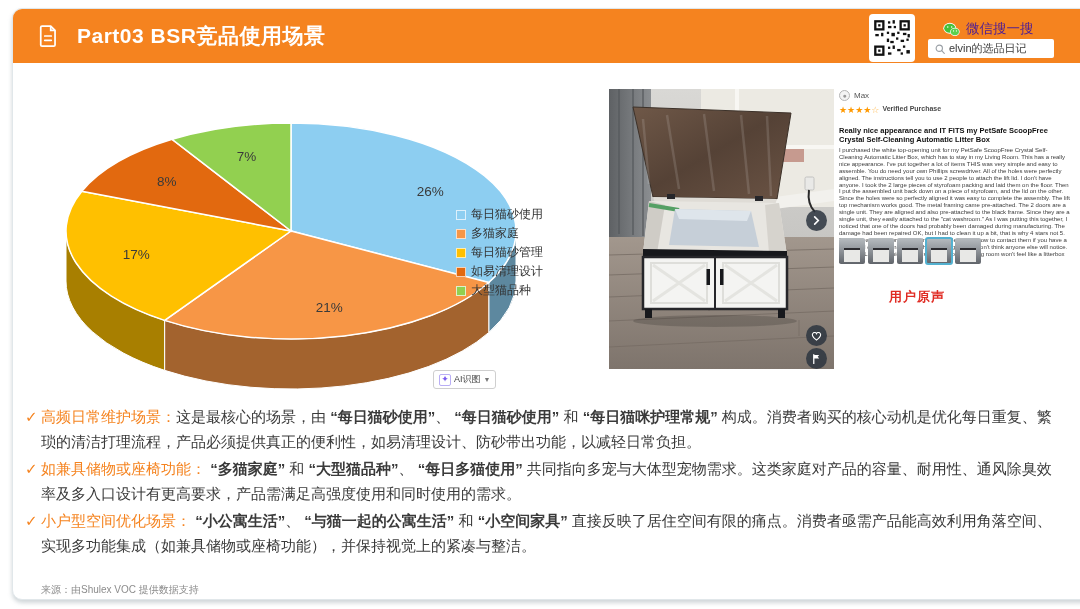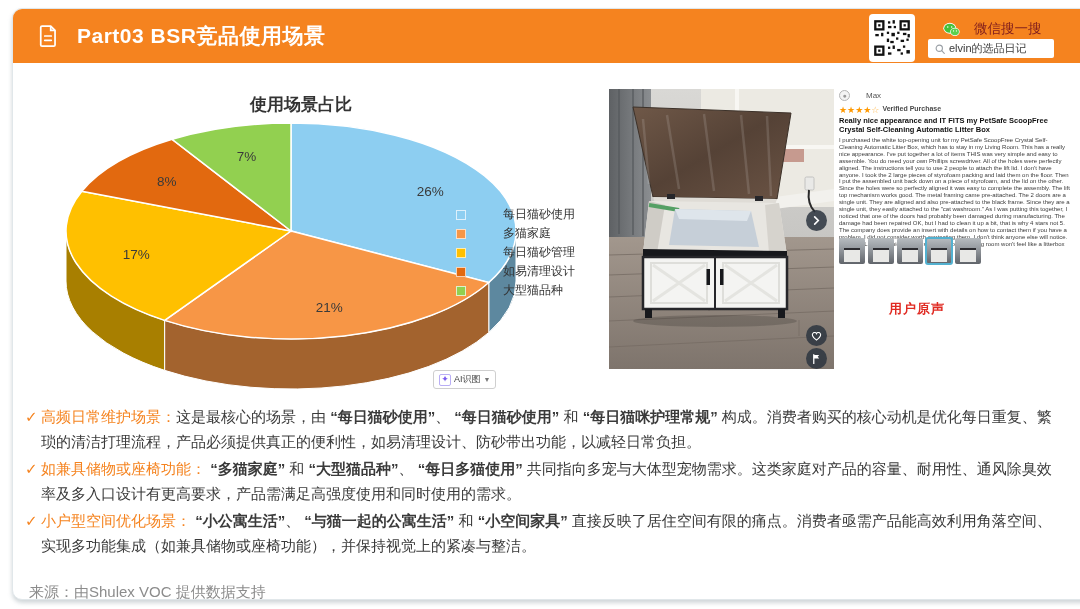--- a/index.html
+++ b/index.html
@@ -3,58 +3,58 @@
 <meta charset="utf-8">
 <style>
   html,body{margin:0;padding:0;background:#fff;}
   body{width:1080px;height:609px;position:relative;font-family:"Liberation Sans","DejaVu Sans",sans-serif;overflow:hidden;}
   .slide{position:absolute;left:12px;top:8px;width:1056px;height:590px;background:#fff;border:1px solid #e1e7ea;border-radius:10px;box-shadow:0 3px 4px rgba(150,165,170,.45);padding-left:23px;}
   
   .hdr{position:absolute;left:0;top:0;width:100%;height:54px;background:#f5831f;border-radius:9px 9px 0 0;}
   .hdr-icon{position:absolute;left:22px;top:14px;width:26px;height:26px;}
   .hdr-title{position:absolute;left:64px;top:0;height:54px;line-height:54px;color:#fff;font-size:21px;font-weight:700;letter-spacing:.5px;}
   .qr{position:absolute;left:856px;top:5px;width:46px;height:48px;background:#fff;border-radius:4px;display:flex;align-items:center;justify-content:center;}
-  .wx-row{position:absolute;left:930px;top:11px;display:flex;align-items:center;gap:14px;color:#7f1d1d;font-size:13.5px;font-weight:500;}
+  .wx-row{position:absolute;left:930px;top:11px;display:flex;align-items:center;gap:6px;color:#4c1d95;font-size:13.5px;font-weight:500;}
   .srch{position:absolute;left:915px;top:30px;width:126px;height:19px;background:#fff;border-radius:2px;display:flex;align-items:center;gap:4px;padding:0 7px;box-sizing:border-box;}
   .srch span{font-size:11px;color:#3a3a3a;white-space:nowrap;}
   
   .chart-title{position:absolute;left:8px;top:84px;width:560px;text-align:center;font-size:17px;font-weight:700;color:#333;}
   .pie-wrap{position:absolute;left:8px;top:70px;width:560px;height:322px;}
   .legend{position:absolute;left:443px;top:196px;z-index:3;}
-  .lg-item{display:flex;align-items:center;height:19px;font-size:12px;color:#333;gap:32px;}
+  .lg-item{display:flex;align-items:center;height:19px;font-size:12px;color:#333;}
   .lg-item .sw{width:10px;height:10px;margin-right:5px;border:1px solid rgba(255,255,255,.7);box-sizing:border-box;flex:0 0 auto;}
   .ai-btn{position:absolute;left:420px;top:361px;height:17px;background:#fff;border:1px solid #cfcfcf;border-radius:3px;display:flex;align-items:center;gap:3px;padding:0 5px;font-size:9px;color:#444;z-index:4;cursor:pointer;}
   .ai-btn .spark{color:#7b5cf0;font-size:9px;border:1px solid #b9aef5;border-radius:2px;width:10px;height:10px;line-height:9px;text-align:center;}
   .ai-btn .caret{color:#777;font-size:7px;}
   
   .photo{position:absolute;left:596px;top:80px;width:225px;height:280px;}
   .float-btn{position:absolute;width:21px;height:21px;border-radius:50%;background:rgba(45,53,64,.85);display:flex;align-items:center;justify-content:center;z-index:5;cursor:pointer;}
   
   .review{position:absolute;left:826px;top:80px;width:232px;height:300px;}
-  .rev-user{display:flex;align-items:center;gap:16px;height:12px;}
+  .rev-user{display:flex;align-items:center;gap:4px;height:12px;}
   .avatar{width:11px;height:11px;border-radius:50%;border:1px solid #b5b5b5;box-sizing:border-box;background:#f4f4f4;display:flex;align-items:center;justify-content:center;font-size:7px;color:#9a9a9a;}
   .rev-name{font-size:8px;color:#555;}
   .rev-stars{margin-top:2px;height:10px;display:flex;align-items:center;gap:3px;}
   .star{font-size:9px;line-height:10px;color:#ff9900;}
   .star.empty{color:#ffb84d;}
   .rev-verified{font-size:7px;font-weight:700;color:#4a4a4a;}
-  .rev-title{margin-top:3px;font-size:7.5px;line-height:9px;font-weight:700;color:#101010;}
+  .rev-title{margin-top:13px;font-size:7.5px;line-height:9px;font-weight:700;color:#101010;}
   .rev-body{margin-top:3px;font-size:6px;line-height:6.9px;color:#3c3c3c;text-align:left;}
   .thumbs{position:absolute;left:0;top:149px;display:flex;gap:3px;}
   .thumb{width:26px;height:26px;border-radius:2px;background:linear-gradient(180deg,#b7bcc0 0%,#989da2 38%,#60646a 100%);position:relative;overflow:hidden;cursor:pointer;}
   .thumb i{position:absolute;left:5px;top:10px;width:16px;height:12px;background:#e8e8e6;border-top:2px solid #2c2c30;}
   .thumb.sel{outline:2px solid #53b1d0;outline-offset:-1px;}
-  .rev-caption{position:absolute;left:50px;top:199px;font-size:13px;font-weight:700;color:#e02a22;letter-spacing:1px;margin-top:12px;}
+  .rev-caption{position:absolute;left:50px;top:199px;font-size:13px;font-weight:700;color:#e02a22;letter-spacing:1px;}
   
   .bullets{position:absolute;left:12px;top:396px;width:1040px;}
   .bullet{position:relative;padding-left:16px;font-size:15px;line-height:24.5px;color:#3a3a3a;margin-bottom:3px;}
   .chk{position:absolute;left:0;top:0;color:#f5831f;font-weight:700;}
   .bhead{color:#f5831f;font-weight:400;}
   .bseg{font-weight:700;}
-  .footer{position:absolute;left:16px;top:574px;font-size:15px;color:#8c8c8c;}
+  .footer{position:absolute;left:28px;top:574px;font-size:10px;color:#8c8c8c;}
 </style>
 </head>
 <body>
 
 <div class="slide">
 
   <div class="hdr">
     <svg class="hdr-icon" viewBox="0 0 24 24">
       <path d="M6.5 2.8h8l4 4v13.4a1.2 1.2 0 0 1-1.2 1.2H6.5a1.2 1.2 0 0 1-1.2-1.2V4a1.2 1.2 0 0 1 1.2-1.2z" fill="none" stroke="#fff" stroke-width="1.6"></path>
       <path d="M14.5 2.8v4h4" fill="none" stroke="#fff" stroke-width="1.6"></path>
@@ -121,21 +121,20 @@
 
     <div class="srch">
       <svg width="10" height="10" viewBox="0 0 14 14">
         <circle cx="6" cy="6" r="4.4" fill="none" stroke="#9aa0a6" stroke-width="1.6"></circle>
         <path d="M9.4 9.4 L13 13" stroke="#9aa0a6" stroke-width="1.6" stroke-linecap="round"></path>
       </svg>
       <span>elvin的选品日记</span>
     </div>
   </div>
 
-  <div class="chart-title">使用场景占比</div>
   <div class="pie-wrap">
     <svg id="pie" width="560" height="322" viewBox="0 0 560 322">
         <path d="M495 152 A225 108 0 0 1 467.7694179350476 203.50169015427863 L467.7694179350476 253.50169015427863 A225 108 0 0 0 495 202 Z" fill="rgb(93,136,159)" stroke="#fff" stroke-width="1"></path>
         <path d="M467.7694179350476 203.50169015427863 A225 108 0 0 1 143.6052536278266 241.3488355146502 L143.6052536278266 291.3488355146502 A225 108 0 0 0 467.7694179350476 253.50169015427863 Z" fill="rgb(163,99,46)" stroke="#fff" stroke-width="1"></path>
         <path d="M143.6052536278266 241.3488355146502 A225 108 0 0 1 45 152 L45 202 A225 108 0 0 0 143.6052536278266 291.3488355146502 Z" fill="rgb(168,127,0)" stroke="#fff" stroke-width="1"></path>
         <path d="M270 152 L270 44 A225 108 0 0 1 467.7694179350476 203.50169015427863 Z" fill="#8DCEF1" stroke="#fff" stroke-width="1.5"></path>
         <path d="M270 152 L467.7694179350476 203.50169015427863 A225 108 0 0 1 143.6052536278266 241.3488355146502 Z" fill="#F79646" stroke="#fff" stroke-width="1.5"></path>
         <path d="M270 152 L143.6052536278266 241.3488355146502 A225 108 0 0 1 60.866233268087825 112.16269615140726 Z" fill="#FFC000" stroke="#fff" stroke-width="1.5"></path>
         <path d="M270 152 L60.866233268087825 112.16269615140726 A225 108 0 0 1 151.10559484816054 60.30979689413272 Z" fill="#E2690F" stroke="#fff" stroke-width="1.5"></path>
         <path d="M270 152 L151.10559484816054 60.30979689413272 A225 108 0 0 1 269.9999999999998 44 Z" fill="#92D050" stroke="#fff" stroke-width="1.5"></path>

